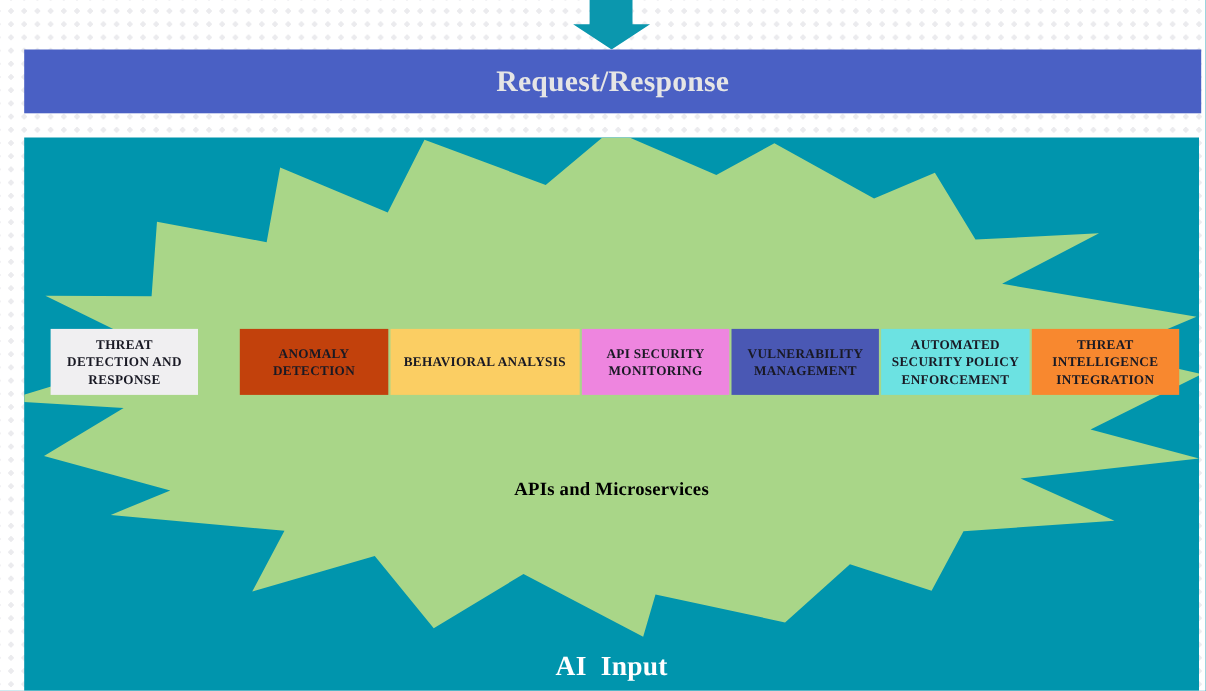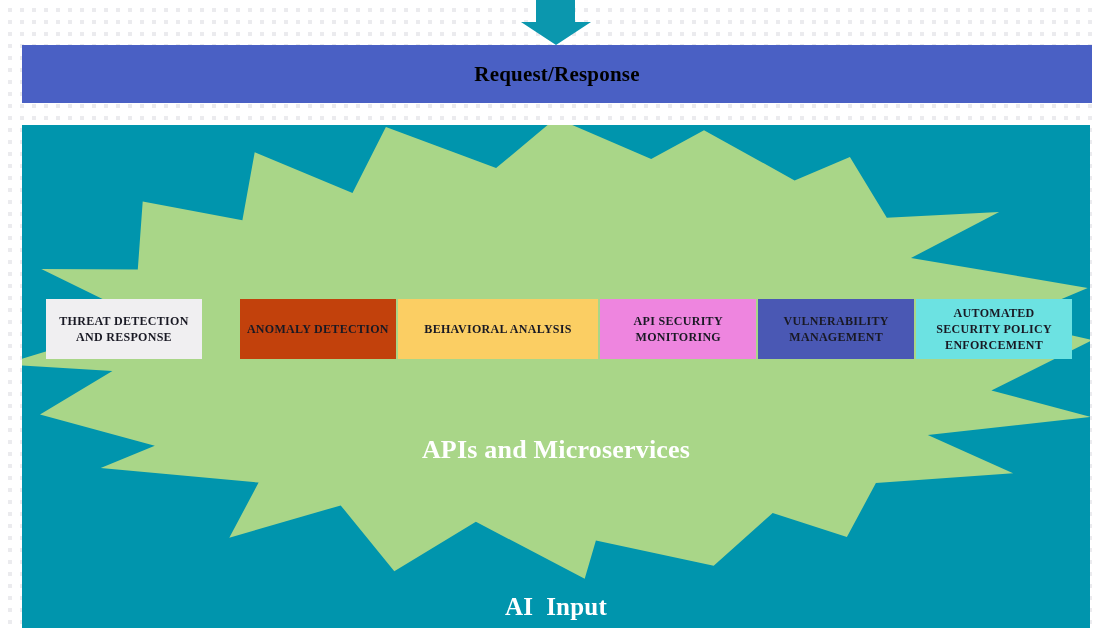--- a/index.html
+++ b/index.html
@@ -20,23 +20,23 @@
     display: block;
   }
 
   .banner {
     position: absolute;
     left: 22px; top: 45px;
     width: 1070px; height: 58px;
     display: flex; align-items: center; justify-content: center;
   }
   .banner-label {
-    color: #000000;
+    color: #e5e5e5;
     font-weight: bold;
-    font-size: 21px;
+    font-size: 27px;
     letter-spacing: 0.2px;
   }
 
   .panel {
     position: absolute;
     left: 22px; top: 125px;
     width: 1068px; height: 503px;
     overflow: hidden;
   }
   .star-svg {
@@ -64,23 +64,23 @@
     color: #191924;
     padding: 0 6px;
   }
   .module:nth-child(3) { flex: 1.31 1 0; text-align: center; }
 
   .star-label {
     position: absolute;
     left: 0; top: 310px;
     width: 100%;
     text-align: center;
-    color: #ffffff;
+    color: #000000;
     font-weight: bold;
-    font-size: 26px;
+    font-size: 17px;
     letter-spacing: 0.2px;
   }
   .panel-bottom-label {
     position: absolute;
     left: 0; top: 468px;
     width: 100%;
     text-align: center;
     color: #ffffff;
     font-weight: bold;
     font-size: 25px;
@@ -115,16 +115,19 @@
       </div>
       <div class="module" style="background: rgb(238, 133, 223);">
         <span>API SECURITY MONITORING</span>
       </div>
       <div class="module" style="background: rgb(74, 88, 180);">
         <span>VULNERABILITY MANAGEMENT</span>
       </div>
       <div class="module" style="background: rgb(108, 226, 226);">
         <span>AUTOMATED SECURITY POLICY ENFORCEMENT</span>
       </div>
+      <div class="module" style="background: rgb(248, 136, 47);">
+        <span>THREAT INTELLIGENCE INTEGRATION</span>
+      </div>
     </div>
   <div class="star-label">APIs and Microservices</div>
   <div class="panel-bottom-label">AI  Input</div>
 </div>
 
 </body></html>

